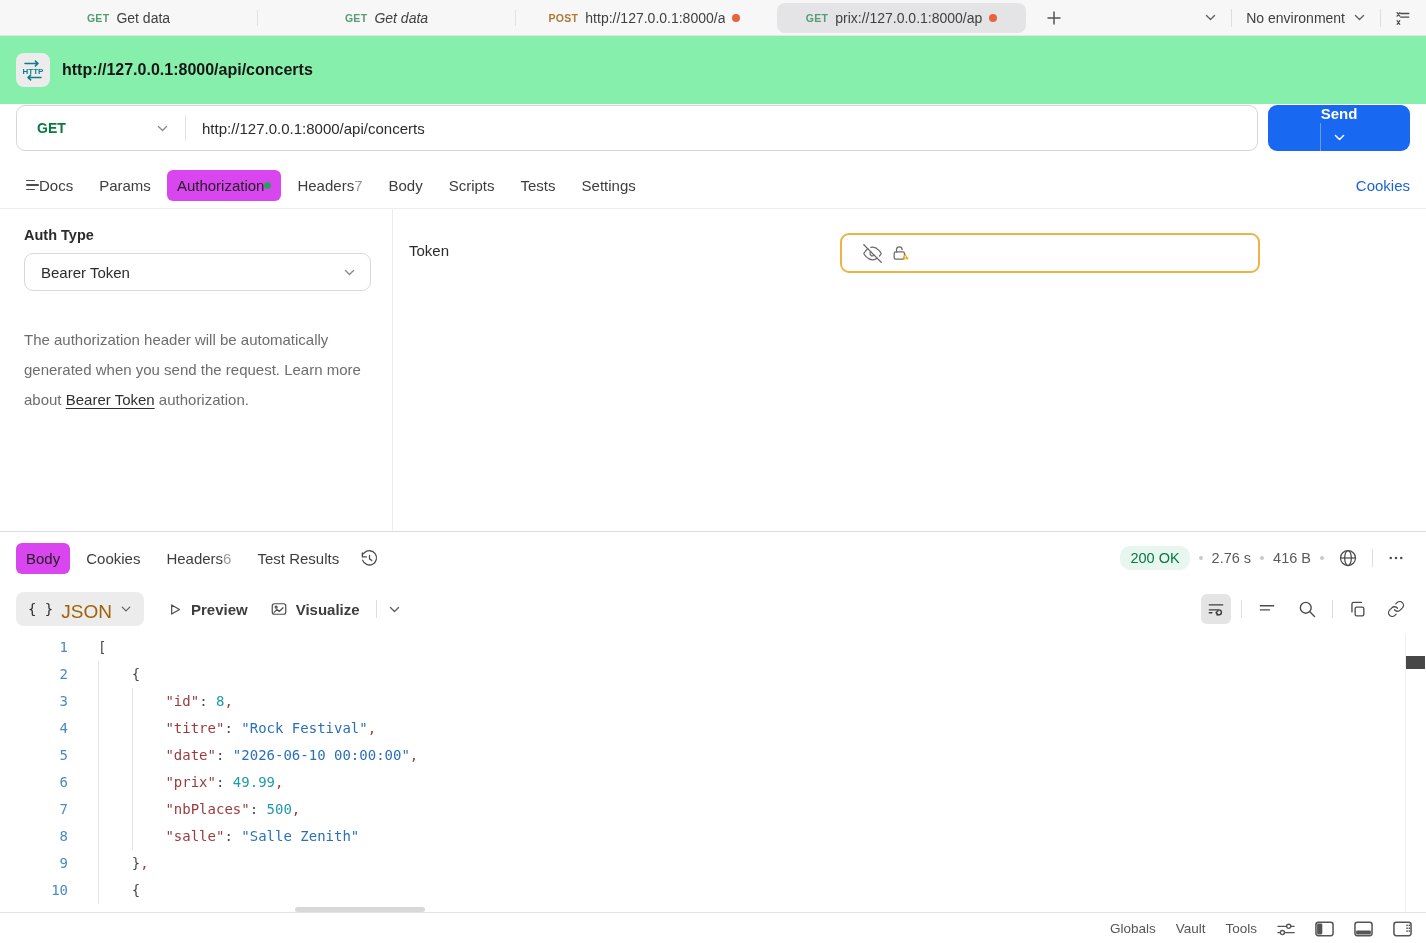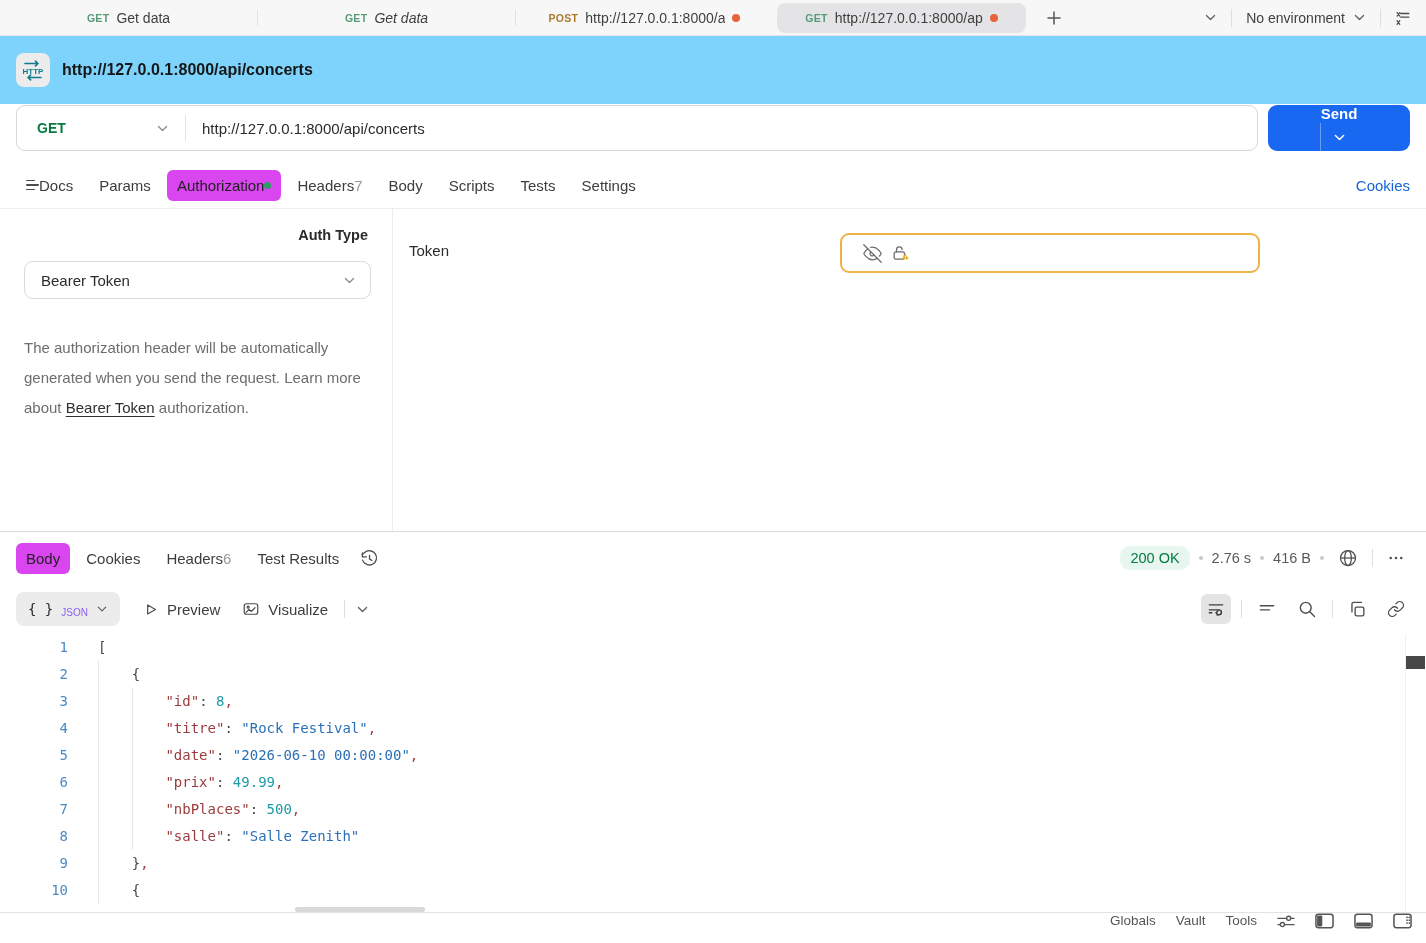--- a/index.html
+++ b/index.html
@@ -23,21 +23,21 @@
   .tlabel.it { font-style:italic; }
   .dirty { width:8px; height:8px; border-radius:50%; background:#e8623c; flex:none; }
   .tsep { width:1px; height:16px; background:#e2e2e2; }
   .plus { background:none; border:none; margin-left:12px; cursor:pointer; padding:4px; }
   .spacer { flex:1; }
   .envsel { gap:8px; padding:0 14px; font-size:14px; color:#3f3f3f; cursor:pointer; }
   .envicon { padding:0 14px 0 12px; cursor:pointer; }
   .chevbtn { padding:0 14px; cursor:pointer; }
 
   
-  .req-header { height:68px; padding:0 24px 0 16px; display:flex; align-items:center; background:#7dd3fc; }
+  .req-header { height:68px; padding:0 24px 0 16px; display:flex; align-items:center; background:#86efac; }
   .httpicon { margin-right:12px; }
   .req-title { font-size:16px; font-weight:700; color:#161616; }
   .hdr-right { margin-left:auto; display:flex; align-items:center; gap:12px; }
   .savegrp { gap:8px; color:#5c5c5c; font-size:15px; cursor:pointer; }
   .sharegrp { border:1px solid #d9d9d9; border-radius:8px; height:38px; display:flex; align-items:center; }
   .sharegrp .lbl { padding:0 14px; font-size:15px; color:#2b2b2b; cursor:pointer; }
   .sharegrp .linkbtn { border-left:1px solid #e3e3e3; padding:0 11px; height:22px; display:flex; align-items:center; cursor:pointer; }
 
   
   .url-row { height:58px; padding:2px 16px 12px 16px; display:flex; align-items:center; gap:10px; }
@@ -58,21 +58,21 @@
   .rtab.active { background:#d946ef; font-weight:400; color:#1f1f1f; }
   .rtab .cnt { color:#999; }
   .rtab .adot { width:7px; height:7px; border-radius:50%; background:#27a05d; }
   .docsicon { display:flex; flex-direction:column; gap:3px; }
   .docsicon i { display:block; height:1.5px; background:#4c4c4c; border-radius:1px; }
   .cookies { margin-left:auto; font-size:15px; color:var(--link-blue,#1764d8); cursor:pointer; }
 
   
   .auth-area { display:flex; height:322px; }
   .auth-left { width:393px; border-right:1px solid #ededed; padding:18px 24px 0 24px; }
-  .auth-label { font-size:14.5px; font-weight:700; color:#2b2b2b; margin-bottom:18px;text-align:right; }
+  .auth-label { font-size:14.5px; font-weight:700; color:#2b2b2b; margin-bottom:10px; }
   .auth-select { width:347px; height:38px; border:1px solid #d9d9d9; border-radius:9px;
     display:flex; align-items:center; justify-content:space-between; padding:0 14px 0 16px;
     font-size:15px; color:#2b2b2b; cursor:pointer; }
   .auth-desc { margin-top:34px; width:348px; font-size:15px; line-height:30px; color:#6d6d6d; }
   .auth-desc a { color:#2f2f2f; text-decoration:underline; text-underline-offset:3px; cursor:pointer; }
   .auth-right { flex:1; padding-top:24px; display:flex; align-items:flex-start; }
   .token-label { padding-left:16px; font-size:15px; color:#2b2b2b; margin-top:9px; }
   .token-box { margin-left:auto; margin-right:166px; width:420px; height:40px;
     border:2px solid var(--token-border,#eeb347); border-radius:9px; background:#fff;
     display:flex; align-items:center; padding:0 10px 0 12px; }
@@ -87,43 +87,43 @@
     padding:4px 10px; border-radius:10px; cursor:pointer; }
   .mdot { width:4px; height:4px; border-radius:50%; background:#c9c9c9; }
   .meta { font-size:14.5px; color:#5a5a5a; }
   .iconbtn { background:none; border:none; padding:5px; cursor:pointer; border-radius:6px; display:flex; }
   .iconbtn.active { background:#e4e4e4; }
 
   .resp-toolbar { height:50px; padding:0 16px; display:flex; align-items:center; }
   .jsonpill { background:#ececec; border-radius:8px; height:34px; display:flex; align-items:center;
     gap:8px; padding:0 12px; cursor:pointer; }
   .jsonpill .curly { font-family:"DejaVu Sans Mono", monospace; font-size:14px; color:#2b2b2b; }
-  .jsonpill .fmt { font-size:10px; color:#8b5cf6;margin-top:6px; }
-  .tool { display:flex; align-items:center; gap:8px; font-size:15px; color:#3d3d3d; cursor:pointer; }
+  .jsonpill .fmt { font-size:19px; color:#a16207;margin-top:6px; }
+  .tool { display:flex; align-items:center; gap:8px; font-size:15px; color:#3d3d3d; cursor:pointer;font-weight:bold; }
   .resp-toolbar .lgap { margin-left:22px; }
   .tb-right { margin-left:auto; display:flex; align-items:center; gap:10px; }
 
   
   .code { position:relative; height:278px; font-family:"DejaVu Sans Mono", monospace; font-size:14px; overflow:hidden; }
   .cl { display:flex; height:27px; line-height:27px; }
   .ln { width:68px; text-align:right; color:#4a8ac4; flex:none; user-select:none; }
   .lc { margin-left:30px; white-space:pre; display:flex; }
   .ind { display:inline-block; width:4ch; border-left:1px solid #e6e6e6; }
   .tk-key { color:#9c3b3d; }
   .tk-str { color:#2a70b8; }
   .tk-num { color:#1d9aa8; }
   .tk-br  { color:#4a4a4a; }
   .tk-pun { color:#4a4a4a; }
   .tk-com { color:#9c3b3d; }
   .scroll-gutter { position:absolute; right:0; top:0; width:21px; height:100%; border-left:1px solid #f0f0f0; }
   .vthumb { position:absolute; right:1px; top:22px; width:19px; height:13px; background:#474747; }
   .hthumb { position:absolute; left:295px; bottom:0; width:130px; height:5px; background:#d8d8d8; border-radius:3px; }
 
   
-  .statusbar { height:32px; border-top:1px solid #e3e3e3; display:flex; align-items:flex-start;
+  .statusbar { height:32px; border-top:1px solid #e3e3e3; display:flex; align-items:center;
     justify-content:flex-end; gap:20px; padding-right:14px; background:#fff; }
   .sb-item { font-size:13.5px; color:#555; cursor:pointer; }
   .sb-icon { cursor:pointer; display:flex; }
 </style>
 </head>
 <body>
 
 <div class="topbar">
   <div class="tab-strip">
       <div class="ttab">
@@ -136,21 +136,21 @@
         <span class="tlabel it">Get data</span>
       </div>
       <span class="tsep"></span>
       <div class="ttab">
         <span class="tmethod post">POST</span>
         <span class="tlabel">http://127.0.0.1:8000/a</span>
         <span class="dirty"></span>
       </div>
       <div class="ttab active">
         <span class="tmethod get">GET</span>
-        <span class="tlabel">http://127.0.0.1:8000/ap</span>
+        <span class="tlabel">prix://127.0.0.1:8000/ap</span>
         <span class="dirty"></span>
       </div>
     </div>
   <button class="plus">
     <svg width="16" height="16" viewBox="0 0 16 16">
         <path d="M8 2v12M2 8h12" stroke="#555" stroke-width="1.5" stroke-linecap="round"></path>
       </svg>
   </button>
   <div class="spacer"></div>
   <span class="chevbtn">

